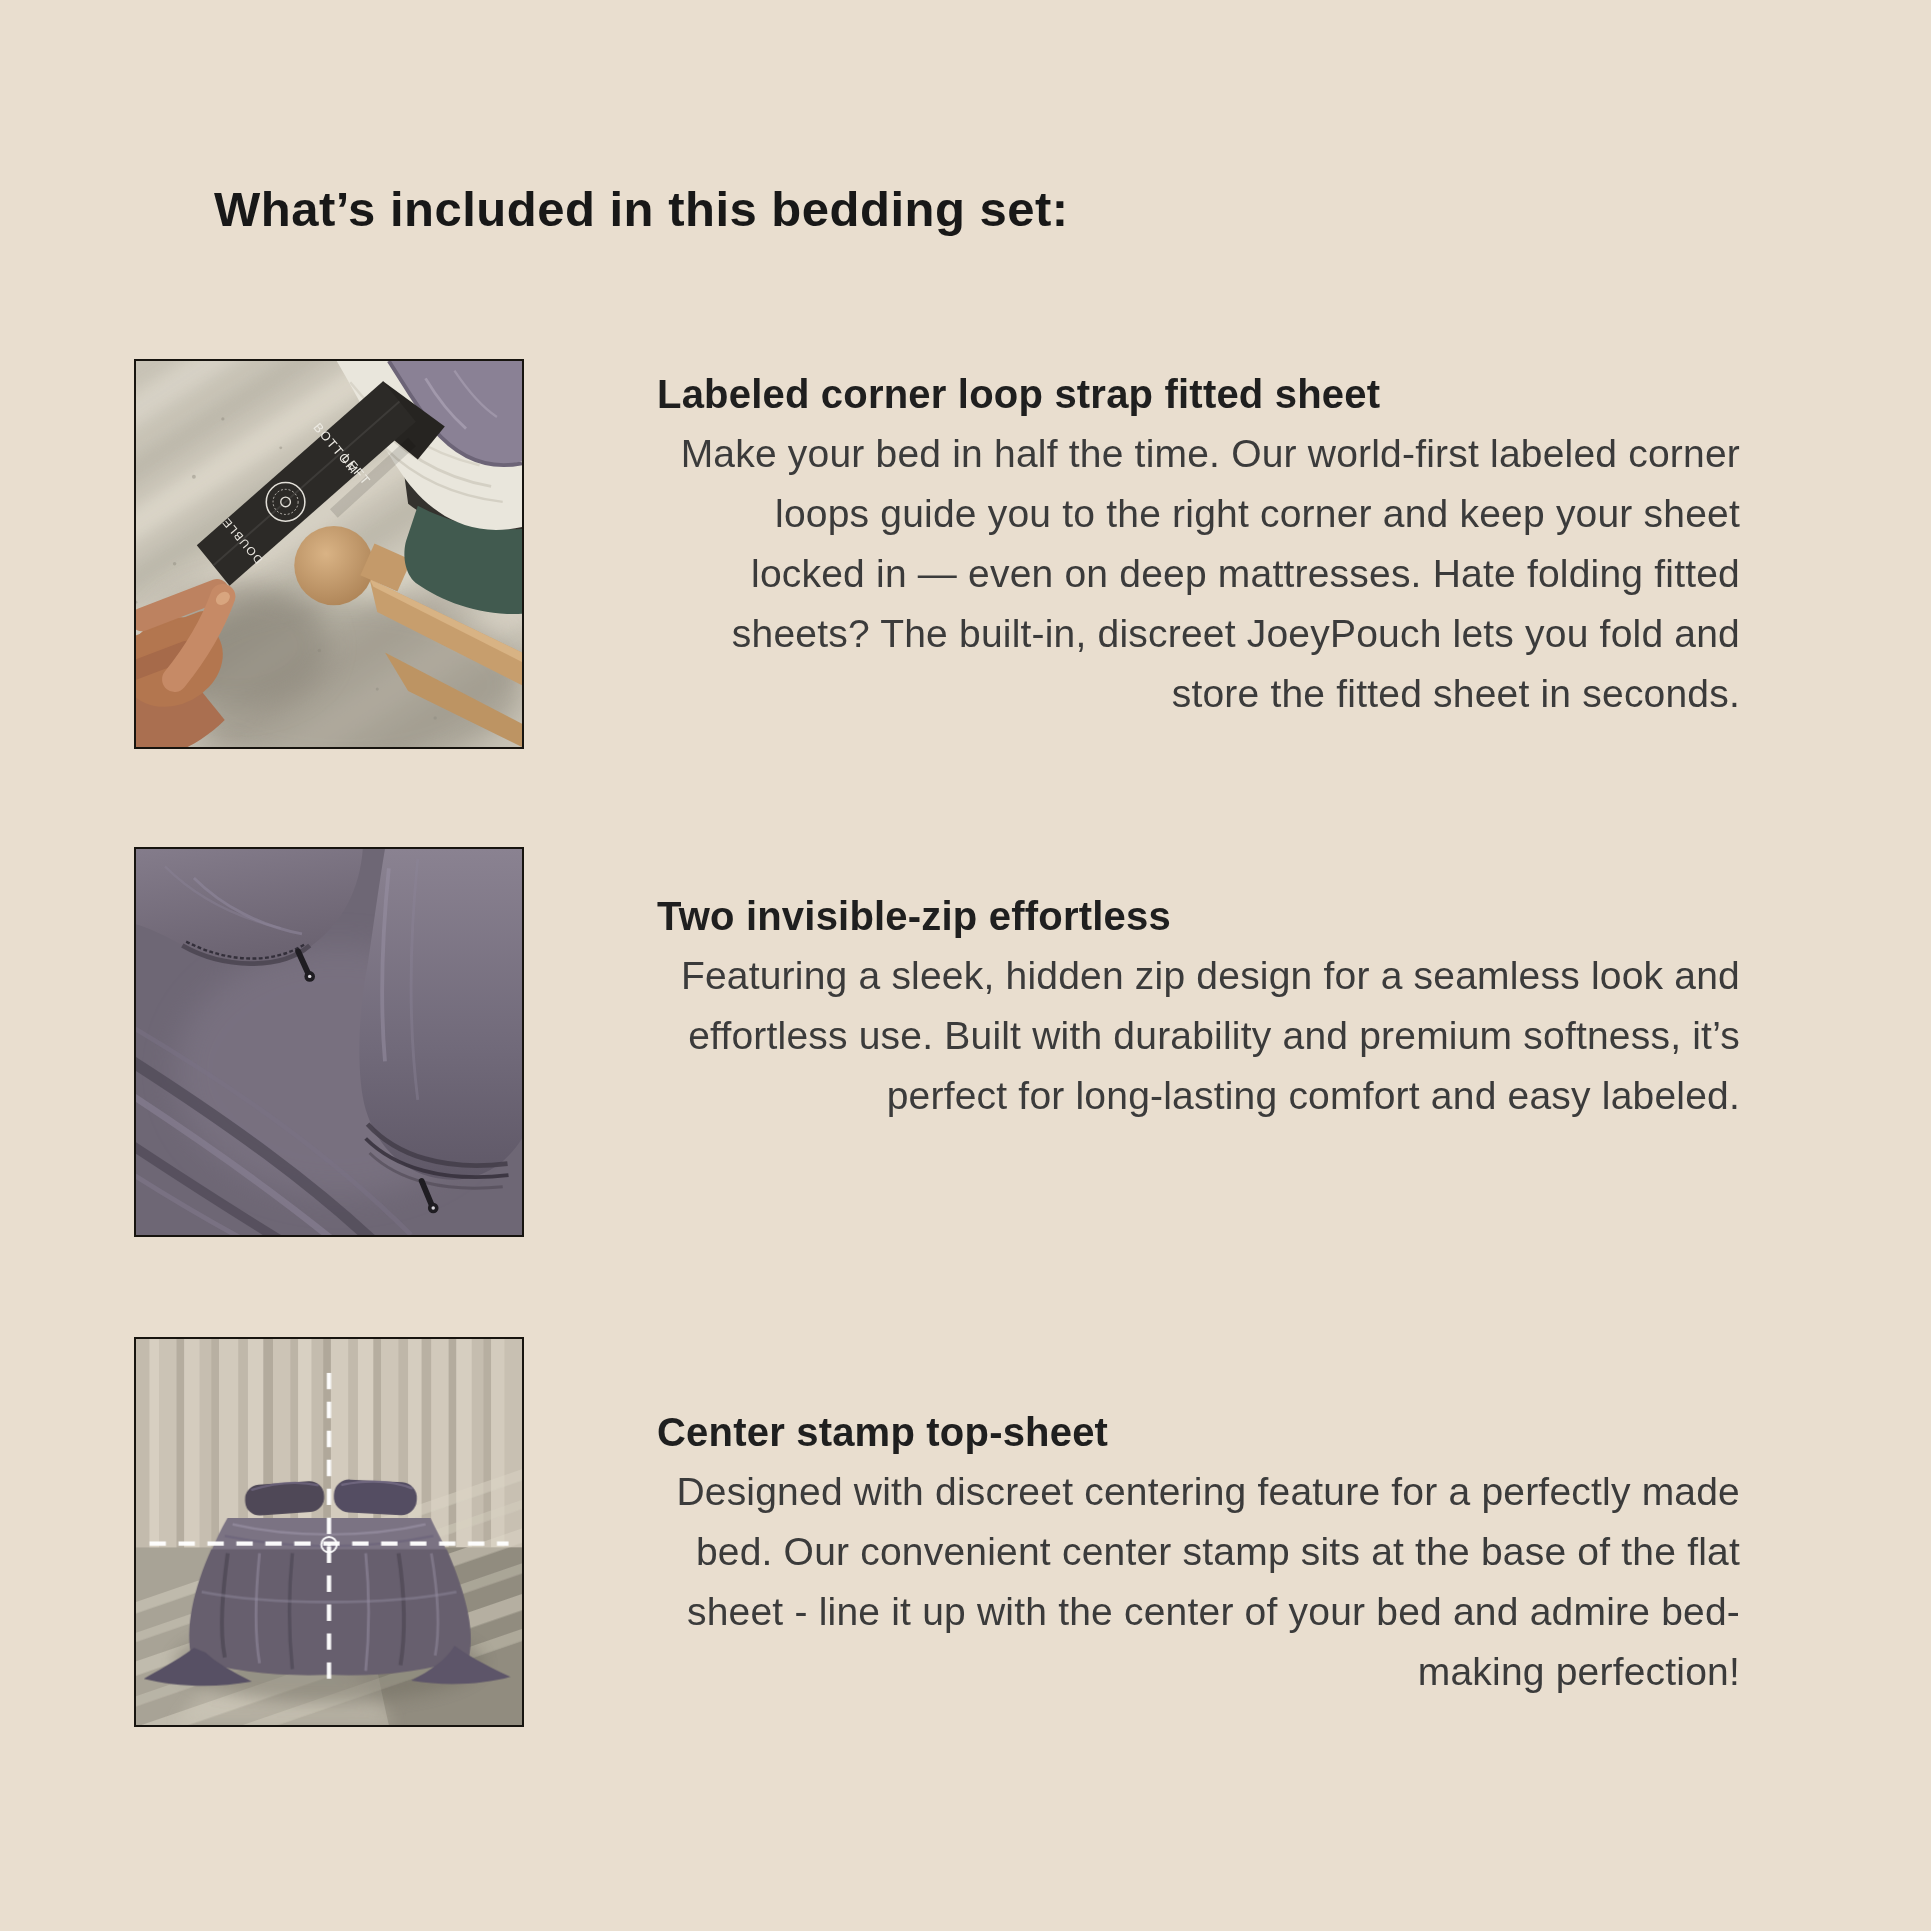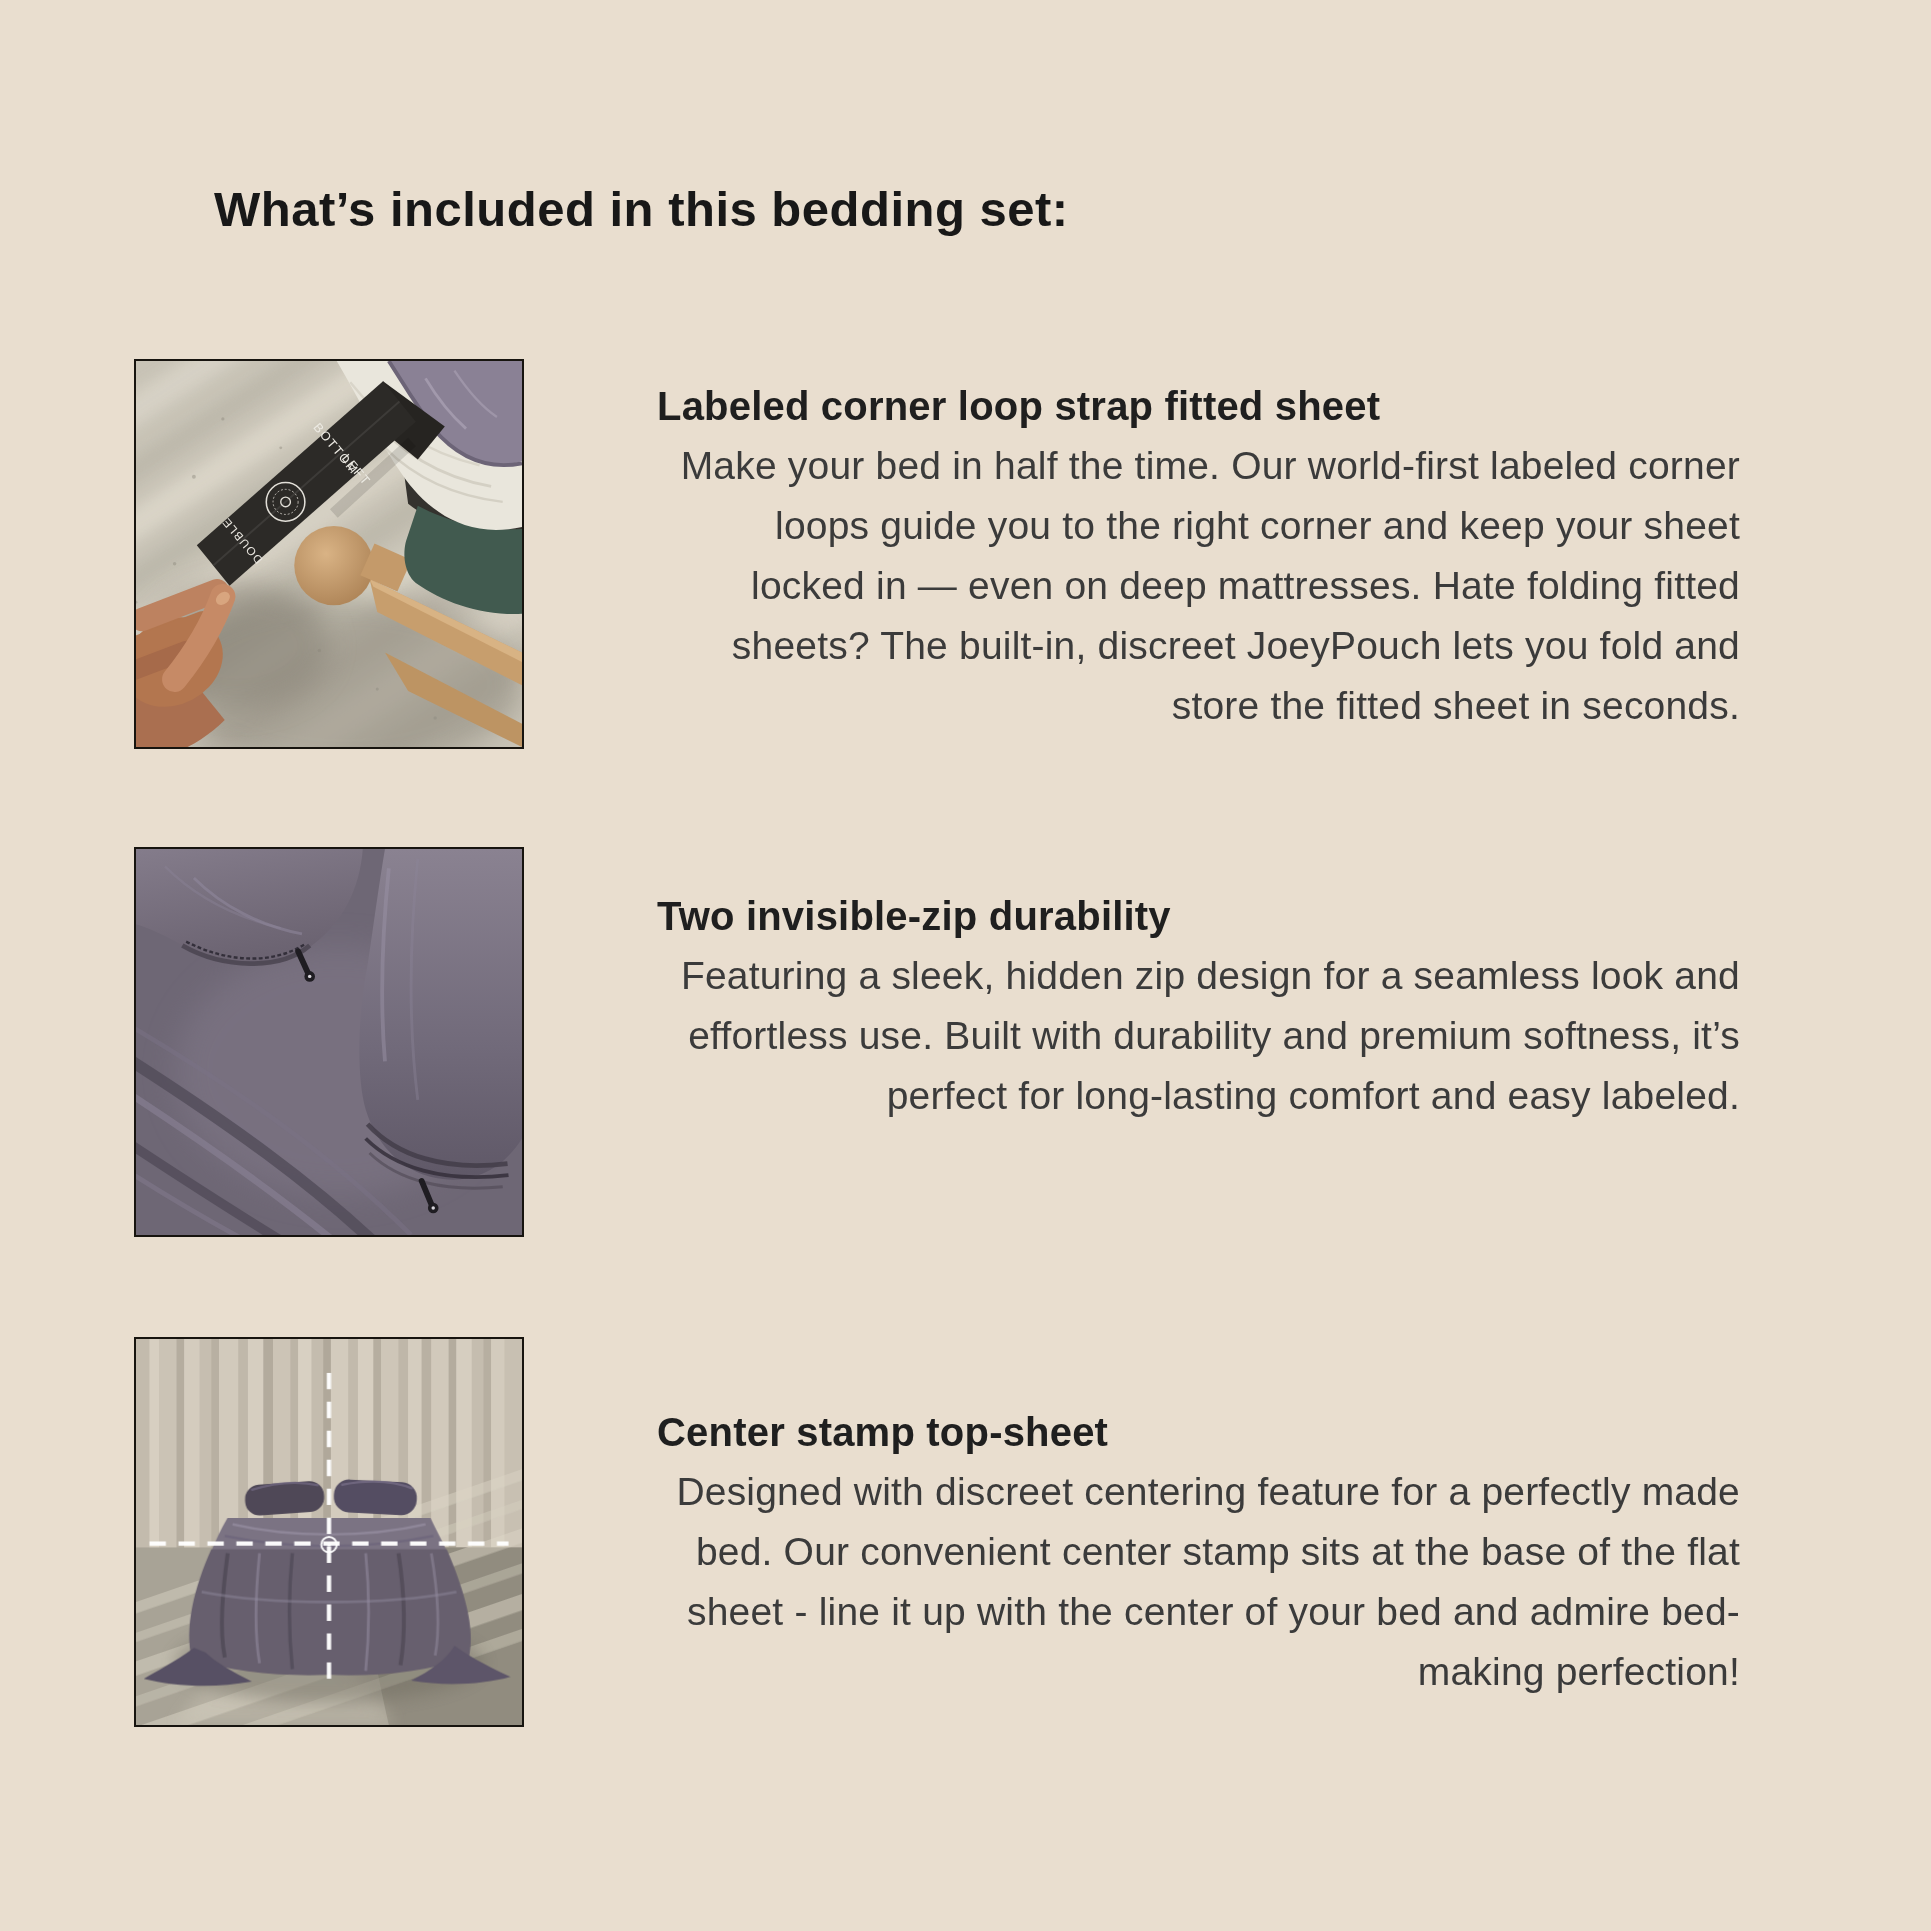--- a/index.html
+++ b/index.html
@@ -33,21 +33,21 @@
   .s3 .photo{top:1337px;}
   .text{
     position:absolute;
     left:657px;
     width:1083px;
     font-size:39px;
     line-height:60px;
     letter-spacing:0.2px;
     color:#3b3b3b;
   }
-  .s1 .text{top:376px;}
+  .s1 .text{top:364px;}
   .s2 .text{top:886px;}
   .s3 .text{top:1402px;}
   .text h2{
     margin:0;
     font-size:40px;
     line-height:60px;
     font-weight:700;
     letter-spacing:0.2px;
     color:#1f1f1f;
   }
@@ -192,21 +192,21 @@
       <path d="M48,100 C90,124 150,126 180,100" stroke="#4a4450" stroke-width="5" fill="none" opacity="0.85"></path>
       <path d="M52,96 C95,118 142,120 176,98" stroke="#332f3a" stroke-width="2.5" stroke-dasharray="4 2.5" fill="none"></path>
       <g>
         <path d="M168,106 L178,128" stroke="#1f1d22" stroke-width="6" stroke-linecap="round"></path>
         <circle cx="180" cy="132" r="5.5" fill="#1f1d22"></circle>
         <circle cx="180" cy="132" r="1.8" fill="#d8d6dc"></circle>
       </g>
     </svg>
   </div>
   <div class="text">
-    <h2>Two invisible-zip durability</h2>
+    <h2>Two invisible-zip effortless</h2>
     <p>Featuring a sleek, hidden zip design for a seamless look and effortless use. Built with durability and premium softness, it’s perfect for long-lasting comfort and easy labeled.</p>
   </div>
 </section>
 
 <section class="s3">
   <div class="photo">
     <svg viewBox="0 0 400 400">
       <defs>
         <filter id="soft3" x="-40%" y="-40%" width="180%" height="180%">
             <feGaussianBlur stdDeviation="8"></feGaussianBlur>

